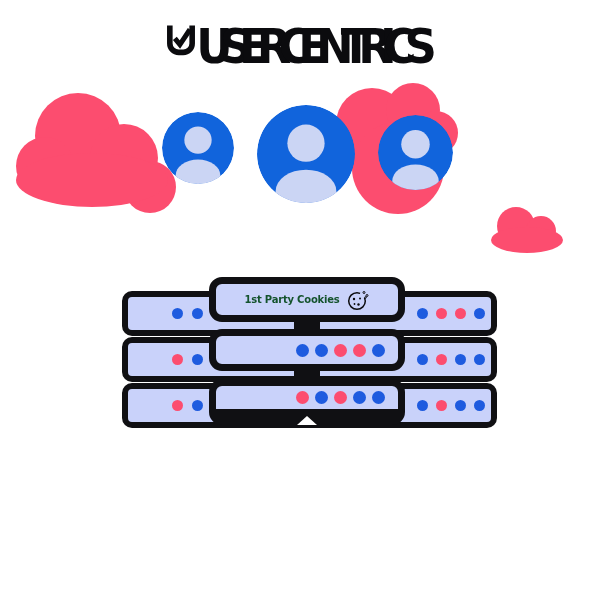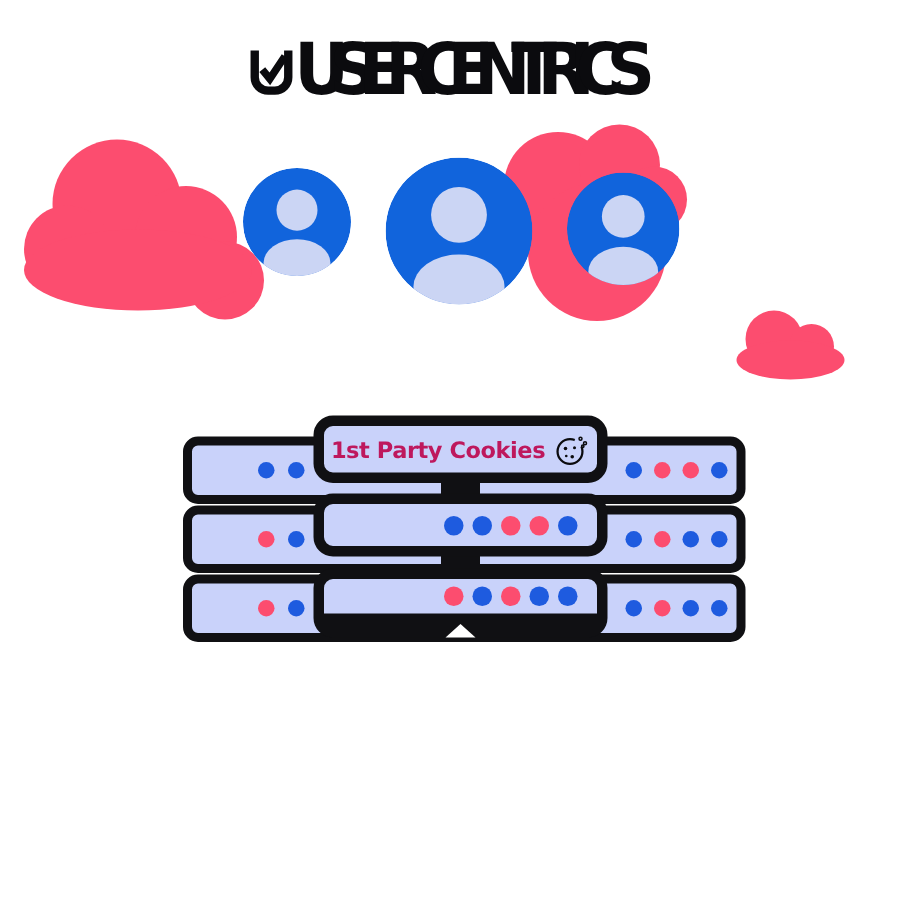--- a/index.html
+++ b/index.html
@@ -1,20 +1,20 @@
 <!DOCTYPE html>
 <html><head>
 <meta charset="utf-8">
 <style>
   html,body{margin:0;padding:0;background:#fff;}
   .canvas{position:relative;width:600px;height:600px;background:#fff;overflow:hidden;
           font-family:"DejaVu Sans",sans-serif;}
   
   .title-row{position:absolute;top:20px;left:0;width:600px;display:flex;
-             justify-content:center;align-items:center;z-index:5;}
+             justify-content:center;align-items:flex-start;z-index:5;}
   .brand-text{font-weight:800;font-size:45px;letter-spacing:-0.29em;color:#0b0b0e;
               transform:scaleY(1.06);white-space:nowrap;margin-left:-4px;padding-right:14px;}
   
   .scene-svg{position:absolute;left:0;top:0;z-index:1;}
   
   .avatar{position:absolute;border-radius:50%;overflow:hidden;z-index:2;}
   .avatar svg{display:block;width:100%;height:100%;}
   .avatar-left {left:162px;top:112px;width:72px;height:72px;}
   .avatar-center{left:257px;top:105px;width:98px;height:98px;}
   .avatar-right{left:378px;top:115px;width:75px;height:75px;}
@@ -27,21 +27,21 @@
   .dotgroup .dot{width:11px;height:11px;border-radius:50%;}
   .left-dots{position:absolute;left:44px;top:0;bottom:0;gap:9px;}
   .right-dots{position:absolute;right:6px;top:0;bottom:0;gap:8px;}
   
   .tower{position:absolute;left:209px;top:277px;width:196px;z-index:4;}
   .tower-unit{position:absolute;left:0;width:196px;box-sizing:border-box;background:#C9D2FA;
               border:7px solid #101013;border-radius:13px;display:flex;align-items:center;}
   .unit-label{top:0;height:45px;justify-content:center;gap:6px;}
   .unit-2{top:52px;height:42px;}
   .unit-3{top:102px;height:46px;border-bottom-width:16px;}
-  .label-text{font-weight:800;font-size:15px;color:#be185d;letter-spacing:-0.02em;white-space:nowrap;}
+  .label-text{font-weight:800;font-size:10px;color:#14532d;letter-spacing:-0.02em;white-space:nowrap;}
   .tower-dots{position:absolute;right:13px;top:0;bottom:0;display:flex;align-items:center;gap:6px;}
   .tower-dots .dot{width:13px;height:13px;border-radius:50%;}
   .tab{position:absolute;left:85px;width:26px;background:#101013;}
   .tab-1{top:43px;height:12px;}
   .tab-2{top:92px;height:13px;}
   .notch{position:absolute;left:88px;top:139px;width:0;height:0;
          border-left:10px solid transparent;border-right:10px solid transparent;
          border-bottom:9px solid #ffffff;}
 </style>
 </head>

